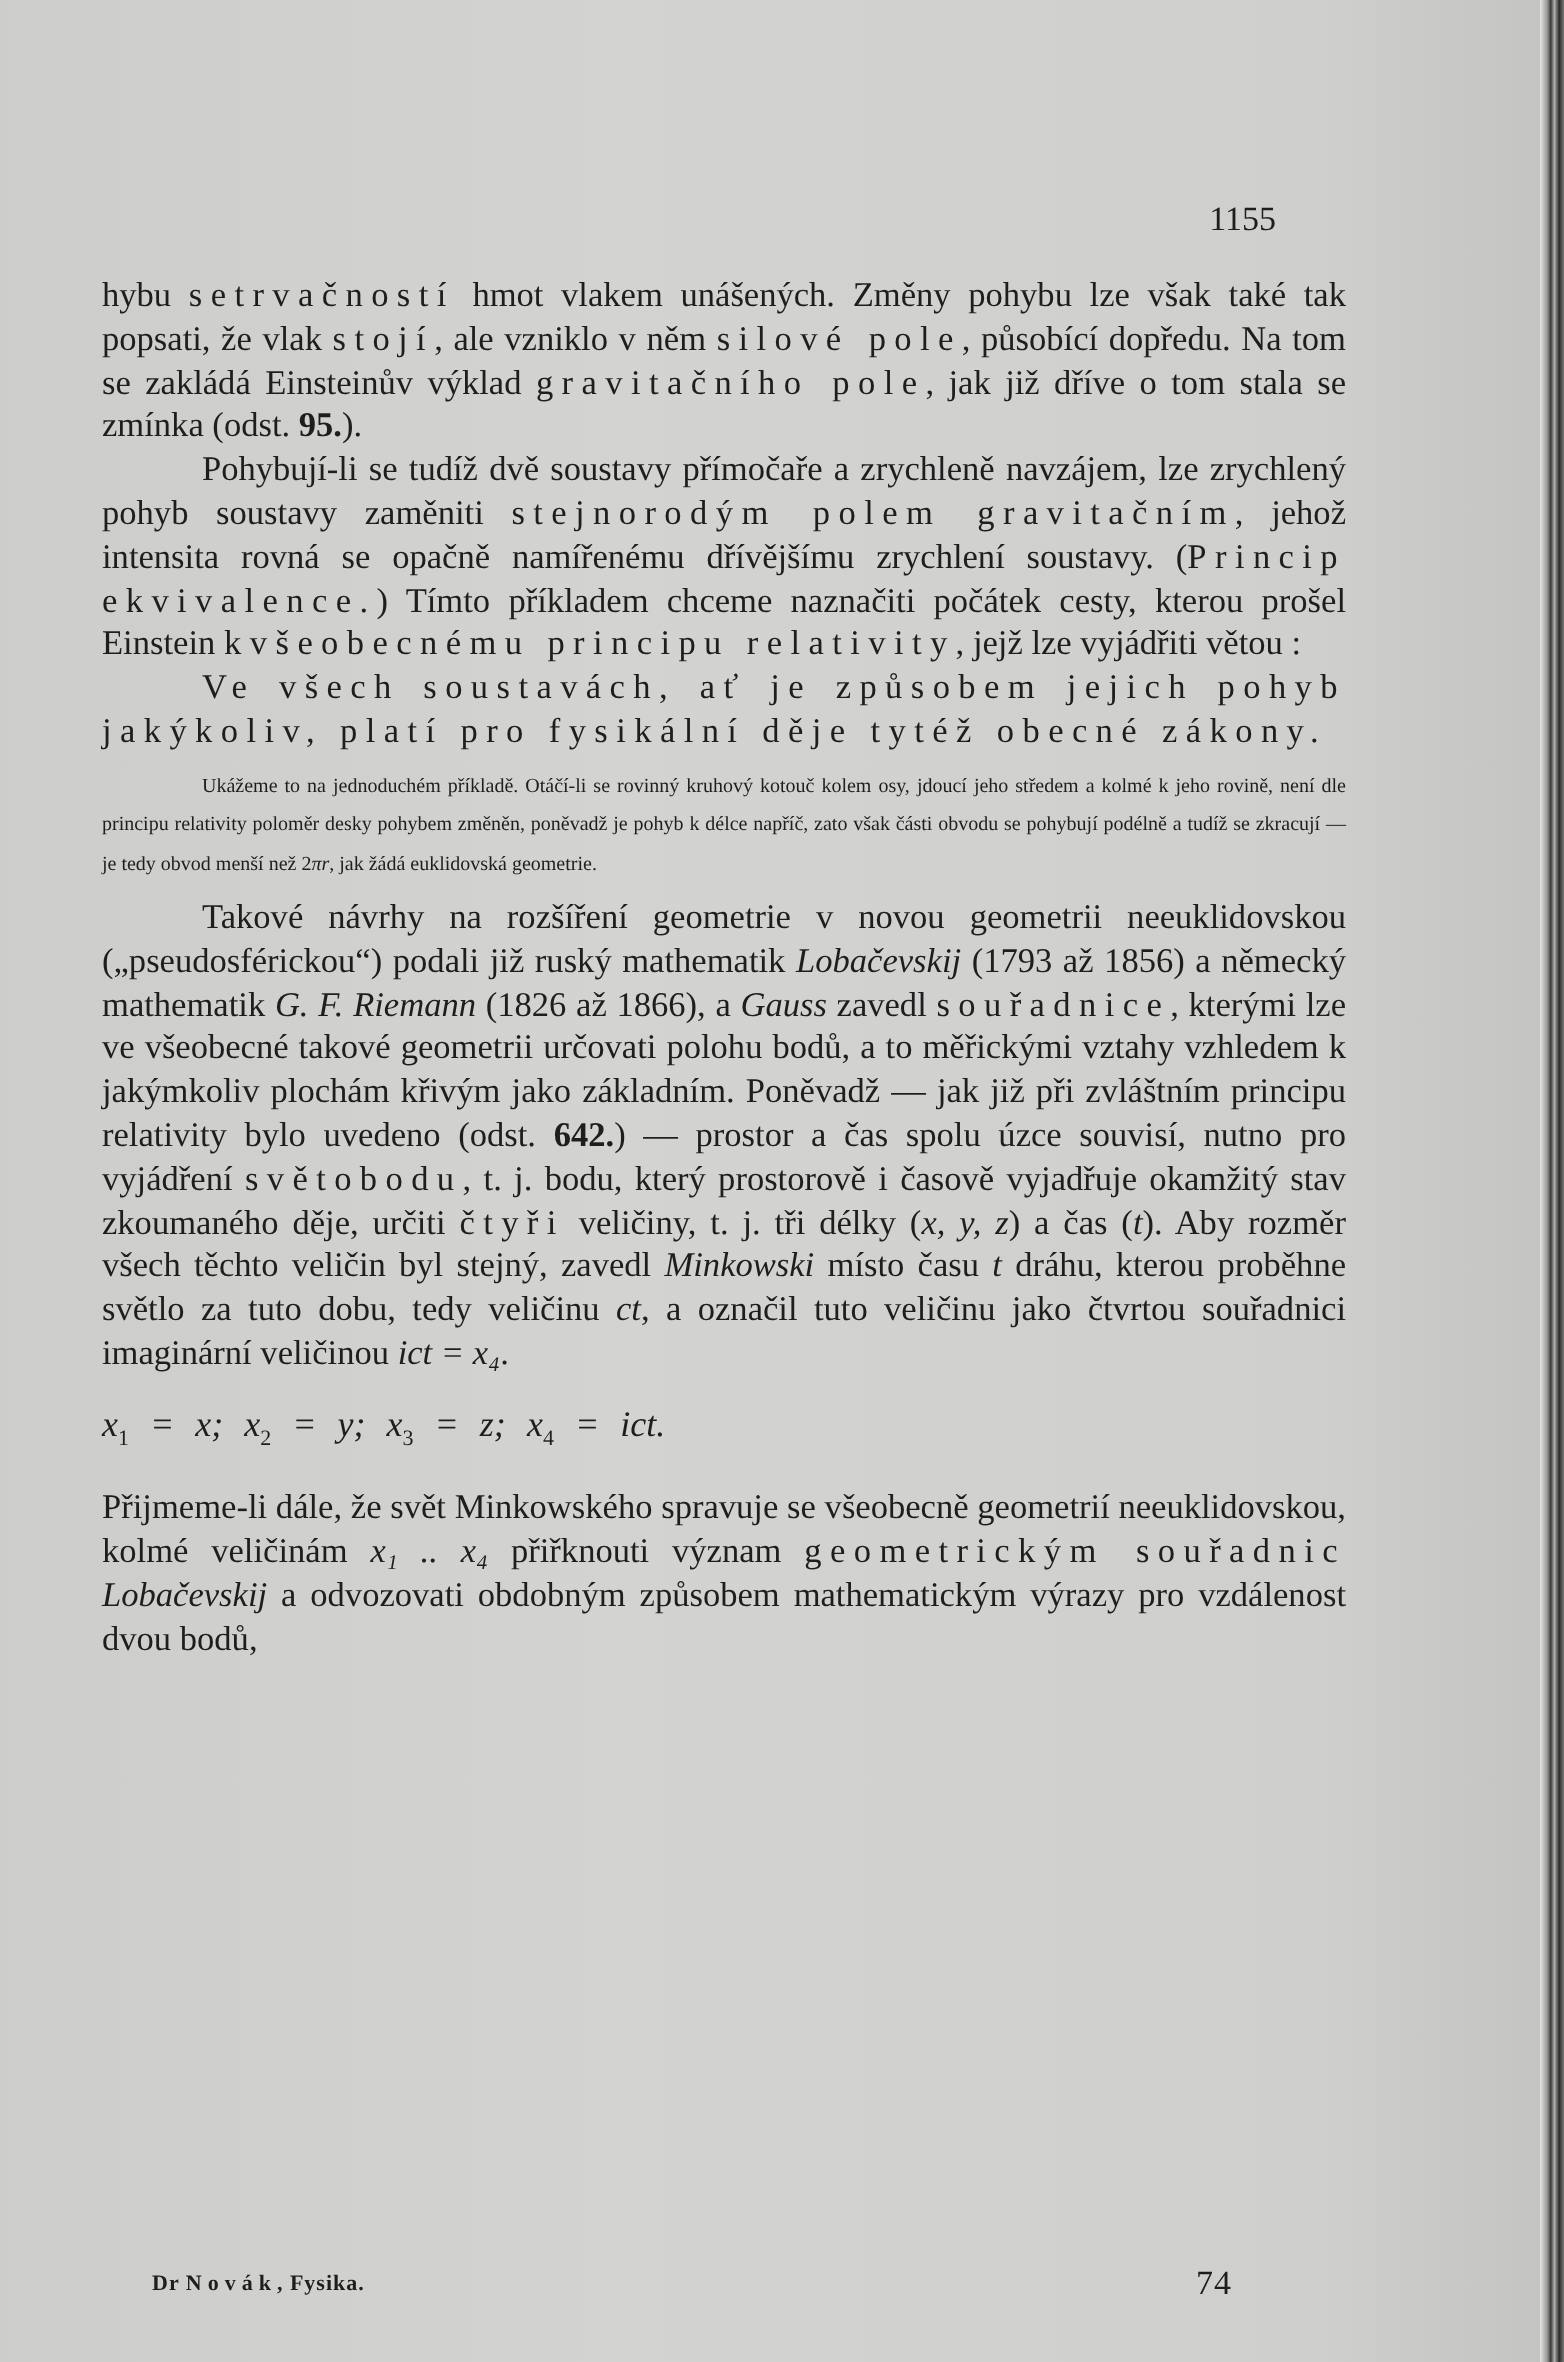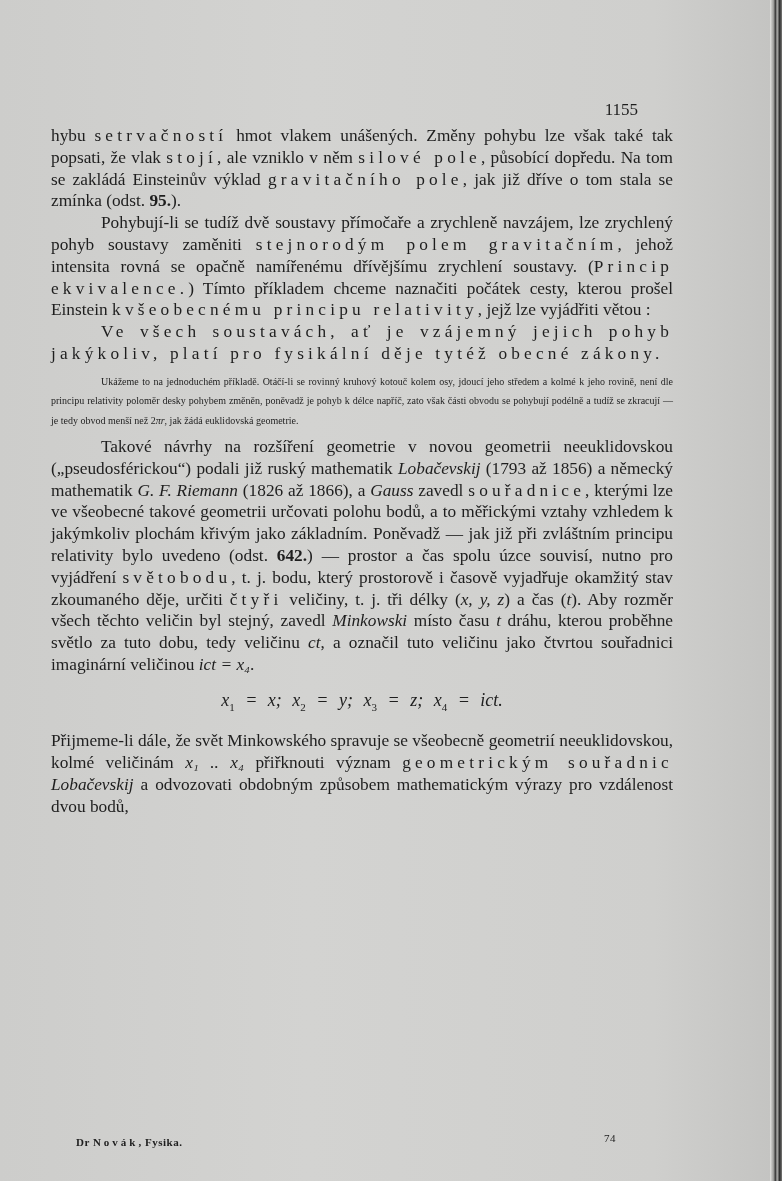--- a/index.html
+++ b/index.html
@@ -16,55 +16,55 @@
     font-family: Liberation Serif, serif;
   }
   .edge {
     position: absolute; top: 0; right: 0; width: 12px; height: 1181px;
     background: linear-gradient(90deg, #e4e4e2 0%, #9a9a98 30%, #3a3a3a 45%, #b0b0ae 60%, #2b2b2b 80%, #7a7a78 100%);
   }
   .pnum-top {
     position: absolute; top: 100px; right: 132px; font-size: 17px;
   }
   .text {
-    position: absolute; left: 51px; top: 125px; width: 622px;
+    position: absolute; left: 51px; top: 137px; width: 622px;
     font-size: 17.3px; line-height: 21.8px; text-align: justify;
   }
   .text p { margin: 0; }
   .ind { text-indent: 50px; }
   .sp { letter-spacing: 4.2px; }
   .sm {
     font-size: 10px; line-height: 19.4px; margin-top: 7px !important; margin-bottom: 6px !important;
   }
   i { font-style: italic; }
   b { font-weight: bold; }
   .eq {
-    text-align: center; font-style: italic; font-size: 18px;
+    font-style: italic; font-size: 18px;
     margin: 14px 0 12px 0 !important; word-spacing: 6px;
   }
   .eq sub { font-size: 11px; font-style: normal; }
   .footer {
     position: absolute; top: 1136px; left: 76px; width: 540px;
     font-size: 11px; font-weight: bold; letter-spacing: 0.5px;
   }
-  .footer .num { position: absolute; right: 0; top: -4px; font-size: 11px; font-weight: normal; }
+  .footer .num { position: absolute; right: 0; top: -4px; font-size: 17px; font-weight: normal; }
   .footer .sp2 { letter-spacing: 3px; }
 </style>
 </head>
 <body>
 
 <div class="page">
   <div class="pnum-top">1155</div>
 
   <div class="text">
     <p><span>hybu </span><span class="sp">setrvačností</span><span> hmot vlakem unášených. Změny pohybu lze však také tak popsati, že vlak </span><span class="sp">stojí</span><span>, ale vzniklo v něm </span><span class="sp">silové pole</span><span>, působící dopředu. Na tom se zakládá Einsteinův výklad </span><span class="sp">gravitačního pole</span><span>, jak již dříve o tom stala se zmínka (odst. </span><b>95.</b><span>).</span></p>
 
     <p class="ind"><span>Pohybují-li se tudíž dvě soustavy přímočaře a zrychleně navzájem, lze zrychlený pohyb soustavy zaměniti </span><span class="sp">stejnorodým polem gravitačním</span><span>, jehož intensita rovná se opačně namířenému dřívějšímu zrychlení soustavy. (</span><span class="sp">Princip ekvivalence.</span><span>) Tímto příkladem chceme naznačiti počátek cesty, kterou prošel Einstein k </span><span class="sp">všeobecnému principu relativity</span><span>, jejž lze vyjádřiti větou :</span></p>
 
-    <p class="ind sp"><span>Ve všech soustavách, ať je vzájemný jejich pohyb jakýkoliv, platí pro fysikální děje tytéž obecné zákony.</span></p>
+    <p class="ind sp"><span>Ve všech soustavách, ať je způsobem jejich pohyb jakýkoliv, platí pro fysikální děje tytéž obecné zákony.</span></p>
 
 
     <p class="ind sm"><span>Ukážeme to na jednoduchém příkladě. Otáčí-li se rovinný kruhový kotouč kolem osy, jdoucí jeho středem a kolmé k jeho rovině, není dle principu relativity poloměr desky pohybem změněn, poněvadž je pohyb k délce napříč, zato však části obvodu se pohybují podélně a tudíž se zkracují — je tedy obvod menší než 2</span><i>πr</i><span>, jak žádá euklidovská geometrie.</span></p>
 
     <p class="ind"><span>Takové návrhy na rozšíření geometrie v novou geometrii neeuklidovskou („pseudosférickou“) podali již ruský mathematik </span><i>Lobačevskij</i><span> (1793 až 1856) a německý mathematik </span><i>G. F. Riemann</i><span> (1826 až 1866), a </span><i>Gauss</i><span> zavedl </span><span class="sp">souřadnice</span><span>, kterými lze ve všeobecné takové geometrii určovati polohu bodů, a to měřickými vztahy vzhledem k jakýmkoliv plochám křivým jako základním. Poněvadž — jak již při zvláštním principu relativity bylo uvedeno (odst. </span><b>642.</b><span>) — prostor a čas spolu úzce souvisí, nutno pro vyjádření </span><span class="sp">světobodu</span><span>, t. j. bodu, který prostorově i časově vyjadřuje okamžitý stav zkoumaného děje, určiti </span><span class="sp">čtyři</span><span> veličiny, t. j. tři délky (</span><i>x, y, z</i><span>) a čas (</span><i>t</i><span>). Aby rozměr všech těchto veličin byl stejný, zavedl </span><i>Minkowski</i><span> místo času </span><i>t</i><span> dráhu, kterou proběhne světlo za tuto dobu, tedy veličinu </span><i>ct</i><span>, a označil tuto veličinu jako čtvrtou souřadnici imaginární veličinou </span><i>ict = x₄</i><span>.</span></p>
 
 
     <p class="eq"><span>x</span><sub>1</sub><span> = x;</span> <span>x</span><sub>2</sub><span> = y;</span> <span>x</span><sub>3</sub><span> = z;</span> <span>x</span><sub>4</sub><span> = ict.</span></p>
 
     <p><span>Přijmeme-li dále, že svět Minkowského spravuje se všeobecně geometrií neeuklidovskou, kolmé veličinám </span><i>x₁ .. x₄</i><span> přiřknouti význam </span><span class="sp">geometrickým souřadnic</span><span> </span><i>Lobačevskij</i><span> a odvozovati obdobným způsobem mathematickým výrazy pro vzdálenost dvou bodů,</span></p>

